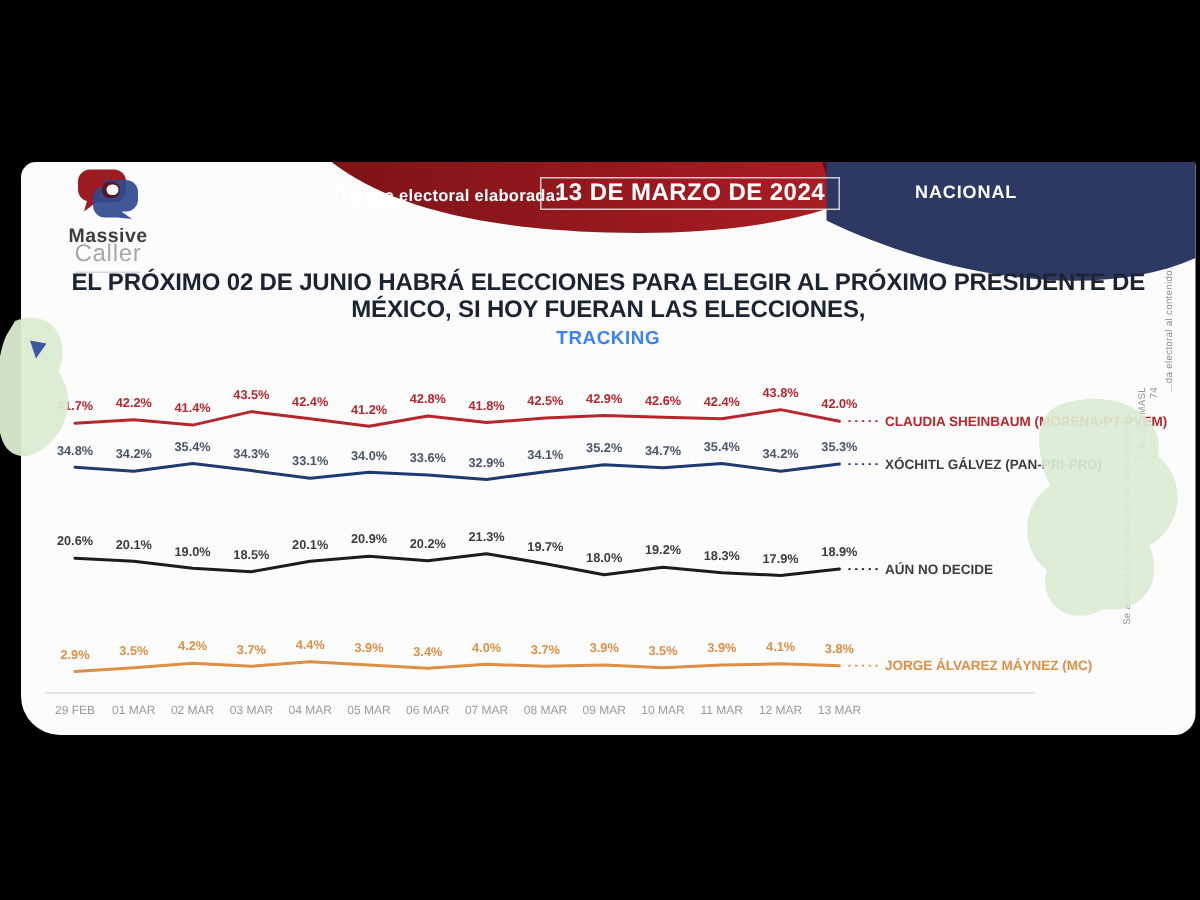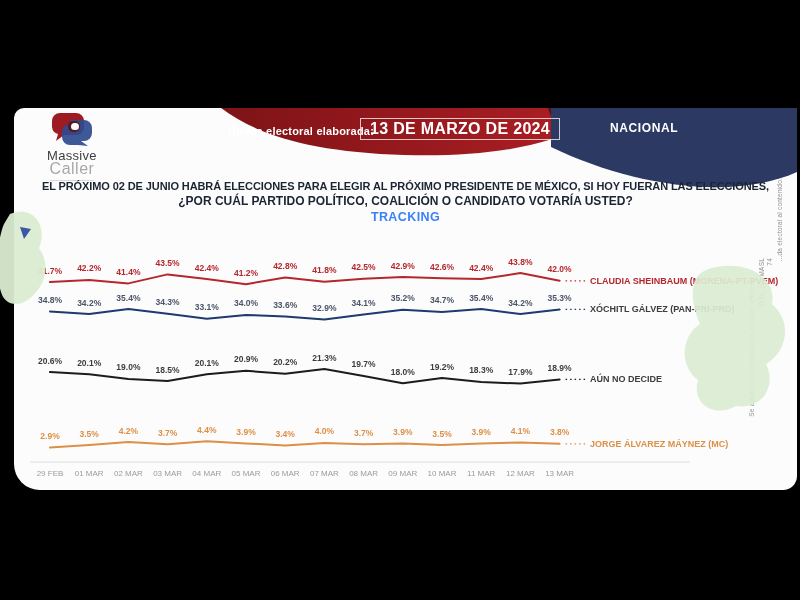--- a/index.html
+++ b/index.html
@@ -3,33 +3,33 @@
 <meta charset="utf-8">
 <style>
   html,body{margin:0;padding:0;background:#000;}
   .stage{position:relative;width:800px;height:600px;background:#000;overflow:hidden;
          font-family:"Liberation Sans",sans-serif;}
   .card{position:absolute;left:14px;top:108px;width:783px;height:382px;background:#fcfcfc;
         border-radius:10px 2px 14px 26px;}
   .decor{position:absolute;left:0;top:0;pointer-events:none;}
   
   .logo{position:absolute;left:18px;top:4px;width:80px;text-align:center;}
-  .logo .l1{font-size:13px;font-weight:400;color:#3e3e3e;letter-spacing:.3px;margin-top:-2px;}
+  .logo .l1{font-size:13px;font-weight:700;color:#3e3e3e;letter-spacing:.3px;margin-top:-2px;}
   .logo .l2{font-size:16px;color:#a8a8a8;letter-spacing:.5px;margin-top:-3px;}
   .logo .rule{width:44px;height:1px;background:#d9d9d9;margin:2px auto 0;}
   
   .banner-label{position:absolute;left:214px;top:11px;height:24px;line-height:24px;
         color:#fff;font-size:11px;font-weight:700;letter-spacing:.2px;}
   .date-box{position:absolute;left:346px;top:10px;height:20px;line-height:20px;padding:0 9px;
         border:1px solid rgba(255,255,255,.75);color:#fff;font-size:16px;font-weight:700;letter-spacing:.3px;}
   .nacional{position:absolute;left:596px;top:13px;width:170px;text-align:left;color:#fff;
         font-size:12px;font-weight:700;letter-spacing:.6px;}
   
   .question{position:absolute;left:0;top:72px;width:100%;text-align:center;color:#1b2433;}
-  .q1{font-size:11px;font-weight:700;letter-spacing:-0.1px;}
+  .q1{font-size:16px;font-weight:700;letter-spacing:-0.1px;}
   .q2{font-size:12px;font-weight:800;margin-top:2px;}
   .q3{font-size:12.5px;font-weight:800;color:#3b82f6;margin-top:2px;letter-spacing:.4px;}
   
   .vtext{position:absolute;writing-mode:vertical-rl;transform:rotate(180deg);
         color:#8f8f8f;font-size:6.5px;letter-spacing:.2px;white-space:nowrap;}
   svg text{font-family:"Liberation Sans",sans-serif;}
 </style>
 </head>
 <body>
 
@@ -59,21 +59,20 @@
       <div class="l2">Caller</div>
       <div class="rule"></div>
     </div>
 
     <div class="banner-label">Última electoral elaborada:</div>
     <div class="date-box">13 DE MARZO DE 2024</div>
     <div class="nacional">NACIONAL</div>
 
     <div class="question">
       <div class="q1">EL PRÓXIMO 02 DE JUNIO HABRÁ ELECCIONES PARA ELEGIR AL PRÓXIMO PRESIDENTE DE MÉXICO, SI HOY FUERAN LAS ELECCIONES,</div>
-      <div class="q2">¿POR CUÁL PARTIDO POLÍTICO, COALICIÓN O CANDIDATO VOTARÍA USTED?</div>
       <div class="q3">TRACKING</div>
     </div>
 
     <svg id="chart-svg" class="decor" width="783" height="382" viewBox="0 0 783 382">
         <line x1="16" y1="354" x2="676" y2="354" stroke="#dcdcdc" stroke-width="1"></line>
         <text x="36" y="368" text-anchor="middle" font-size="8" fill="#9b9b9b">29 FEB</text>
         <text x="75.2" y="368" text-anchor="middle" font-size="8" fill="#9b9b9b">01 MAR</text>
         <text x="114.4" y="368" text-anchor="middle" font-size="8" fill="#9b9b9b">02 MAR</text>
         <text x="153.60000000000002" y="368" text-anchor="middle" font-size="8" fill="#9b9b9b">03 MAR</text>
         <text x="192.8" y="368" text-anchor="middle" font-size="8" fill="#9b9b9b">04 MAR</text>

